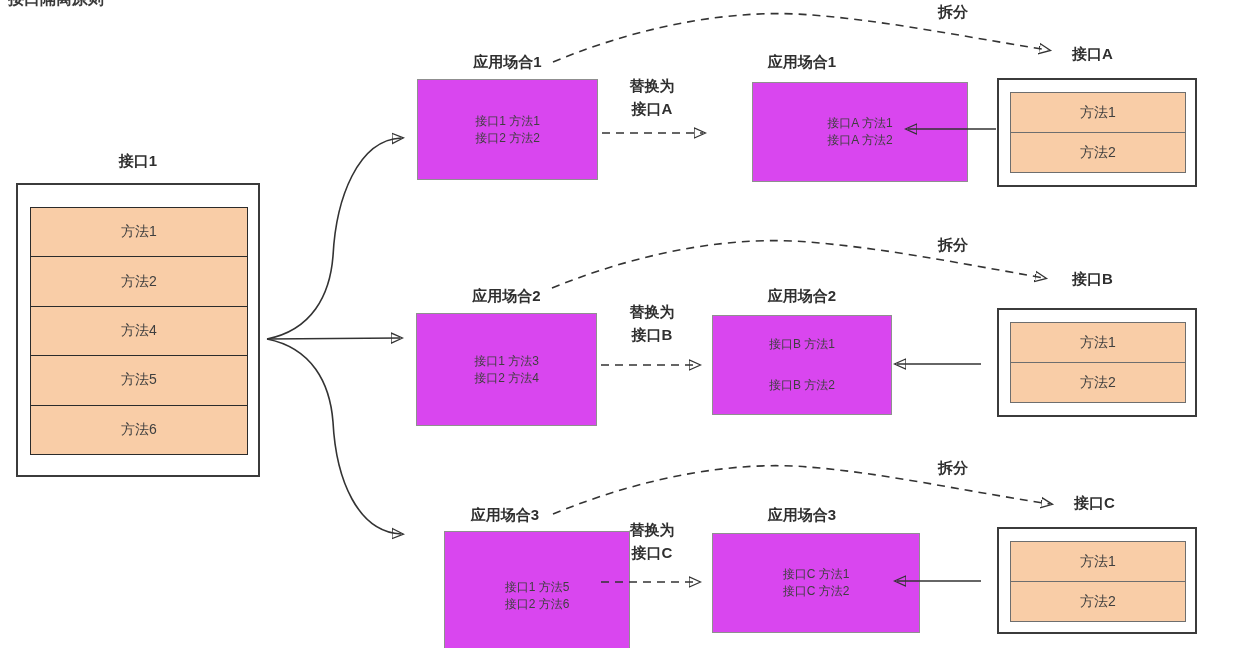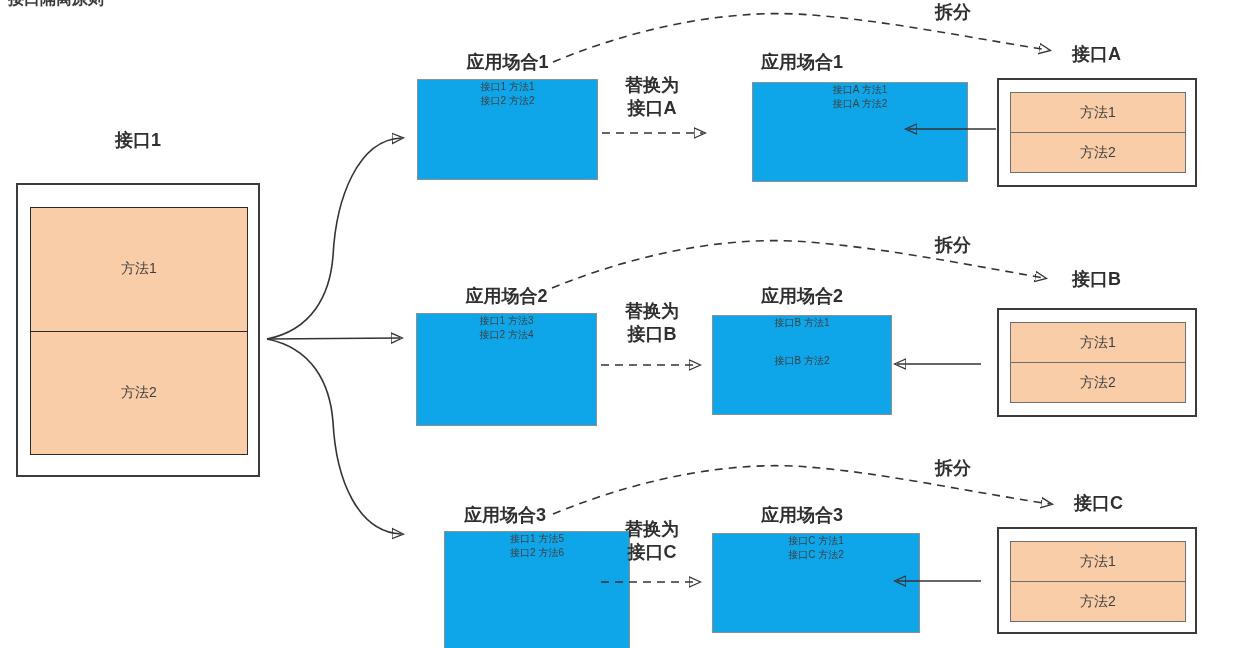--- a/index.html
+++ b/index.html
@@ -5,38 +5,38 @@
   html,body{margin:0;padding:0;background:#ffffff;}
   #canvas{
     position:relative;
     width:1243px;height:648px;
     background:#ffffff;
     font-family:"Liberation Sans","DejaVu Sans",sans-serif;
     overflow:hidden;
   }
   .abs{position:absolute;box-sizing:border-box;}
   .lbl{
-    font-size:18px;font-weight:700;color:#2f2f2f;
+    font-size:15px;font-weight:700;color:#2f2f2f;
     text-align:center;line-height:18px;white-space:nowrap;
   }
   .outer-box{
     background:#ffffff;border:2px solid #3b3b3b;
   }
   .peach-table{display:flex;flex-direction:column;}
   .m-row{
     flex:1;display:flex;align-items:center;justify-content:center;
     background:#F9CDA7;border:1px solid #2b2b2b;margin-top:-1px;
     font-size:14px;color:#3f3f3f;
   }
   .m-row.first{margin-top:0;}
   .m-row.gray{border-color:#6e6e6e;}
   .usage-box{
-    background:#0ea5e9;border:1.5px solid #8f8f8f;
-    display:flex;flex-direction:column;justify-content:flex-start;
-    align-items:center;font-size:10px;color:#3f3f3f;
+    background:#d946ef;border:1.5px solid #8f8f8f;
+    display:flex;flex-direction:column;justify-content:center;
+    align-items:center;font-size:12px;color:#3f3f3f;
   }
   .usage-box span{display:block;white-space:nowrap;}
   .crop-wrap{overflow:hidden;height:7px;left:8px;top:0;width:140px;}
   .crop-wrap span{
     display:block;margin-top:-11px;font-size:16px;font-weight:700;color:#3a3a3a;
     white-space:nowrap;
   }
   svg.arrows{position:absolute;left:0;top:0;pointer-events:none;}
   path{fill:none;stroke:#333333;}
   .solid{stroke-width:1.6;}
@@ -44,25 +44,28 @@
 </style>
 </head>
 <body>
 
 <div id="canvas">
 
   <div class="abs crop-wrap">
     <span>接口隔离原则</span>
   </div>
 
-  <div class="abs lbl" style="left:16px;top:131px;width:244px;text-align:center;">接口1</div>
+  <div class="abs lbl" style="left:16px;top:152px;width:244px;text-align:center;">接口1</div>
   <div class="abs outer-box" style="left:16px;top:183px;width:244px;height:294px;"></div>
   <div class="abs peach-table" style="left:30px;top:207px;width:218px;height:248px;">
     <div class="m-row first">方法1</div>
     <div class="m-row">方法2</div>
+    <div class="m-row">方法4</div>
+    <div class="m-row">方法5</div>
+    <div class="m-row">方法6</div>
   </div>
 
   <div class="abs lbl" style="left:417px;top:53px;width:181px;">应用场合1</div>
   <div class="abs usage-box" style="left:417px;top:79px;width:181px;height:101px;">
     <span>接口1 方法1</span>
     <span>接口2 方法2</span>
   </div>
   <div class="abs lbl" style="left:612px;top:74px;width:80px;line-height:23px;">
     <div>替换为</div>
     <div>接口A</div>

